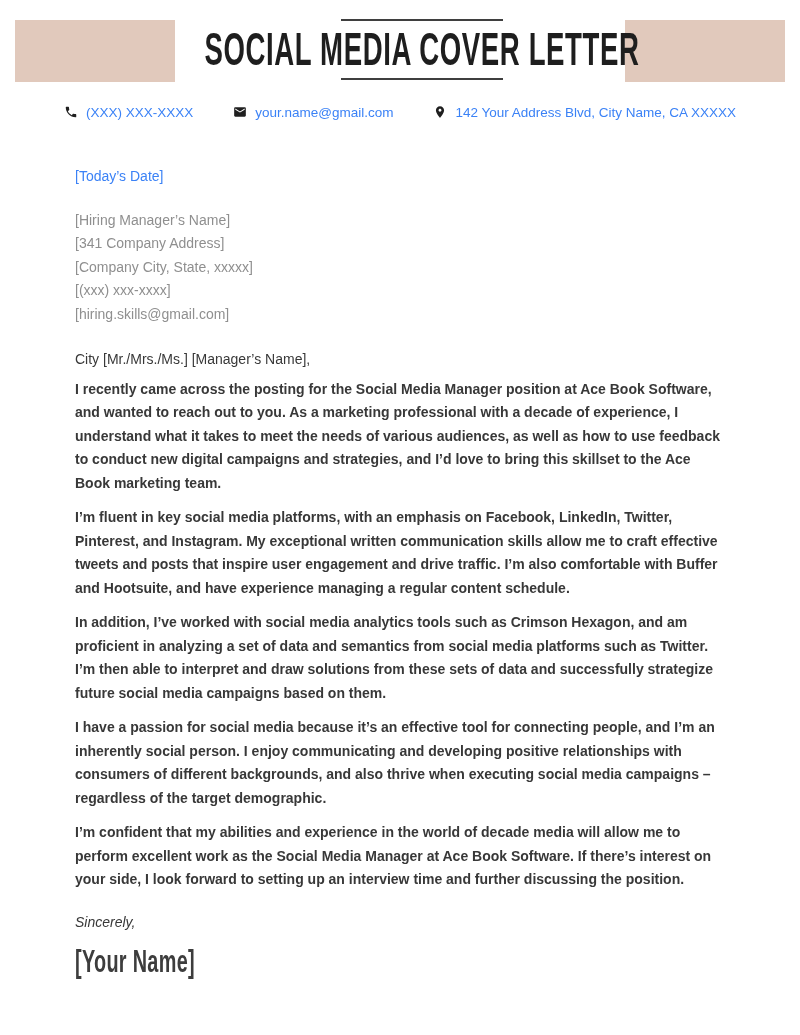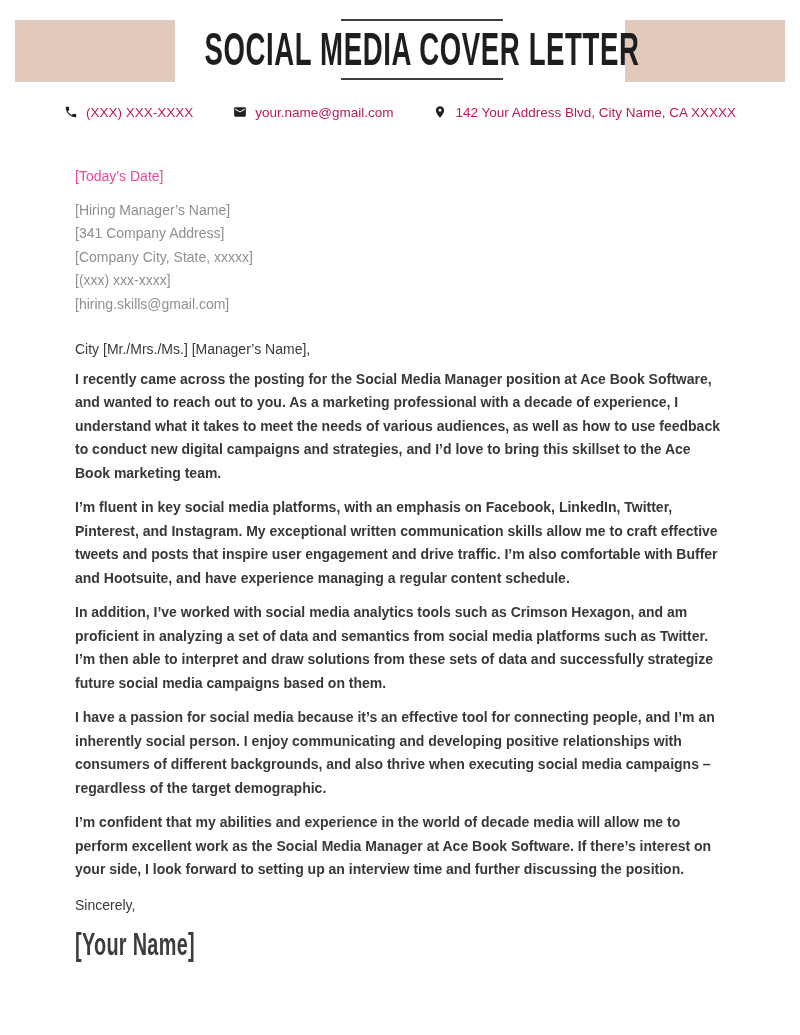--- a/index.html
+++ b/index.html
@@ -47,39 +47,39 @@
   }
 
   
   .contact-row {
     display: flex;
     justify-content: center;
     align-items: center;
     gap: 40px;
     height: 24px;
     font-size: 13.5px;
-    color: #be185d;
+    color: #3b82f6;
   }
   .contact-item { display: flex; align-items: center; gap: 8px; white-space: nowrap; }
   .contact-item svg { display: block; width: 14px; height: 14px; fill: #1f1f1f; }
 
   
   .letter {
     margin: 41px 75px 0 75px;
     width: 650px;
     font-size: 14px;
     line-height: 23.5px;
     color: #383838;
   }
-  .date-line { margin: 0 0 10px 0; color: #ec4899; }
+  .date-line { margin: 0 0 20px 0; color: #3b82f6; }
   .recipient-block { color: #8f8f8f; }
   .recipient-block div { line-height: 23.5px; }
   .salutation { margin: 22px 0 6px 0; }
   .letter p.body-par { margin: 4px 0 11px 0; font-weight: bold; }
-  .closing { margin: 12px 0 0 0; }
+  .closing { margin: 19px 0 0 0; font-style: italic; }
   .signature {
     margin-top: 9px;
     font-size: 32px;
     line-height: 36px;
     font-weight: bold;
     color: #3d3d3d;
     letter-spacing: 0.5px;
     white-space: nowrap;
     transform: scaleX(0.62);
     transform-origin: left center;

